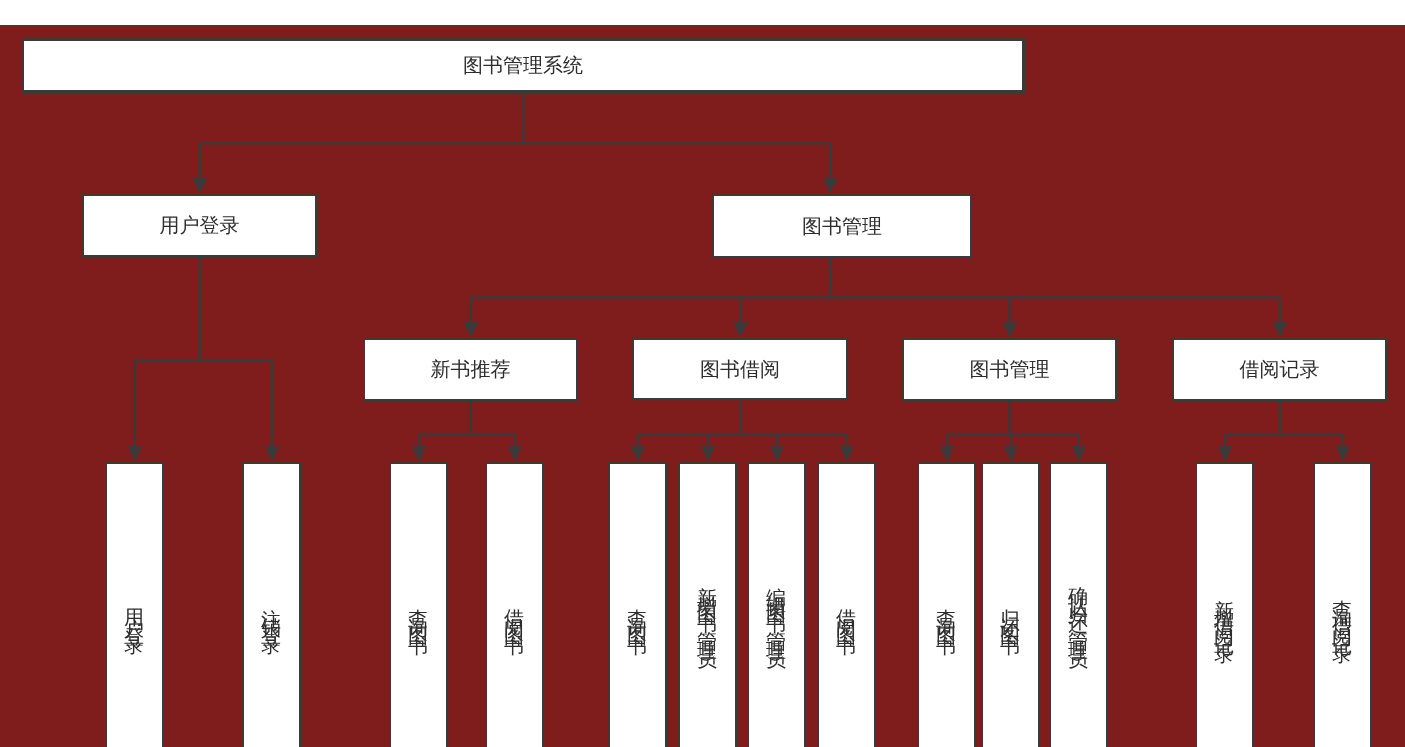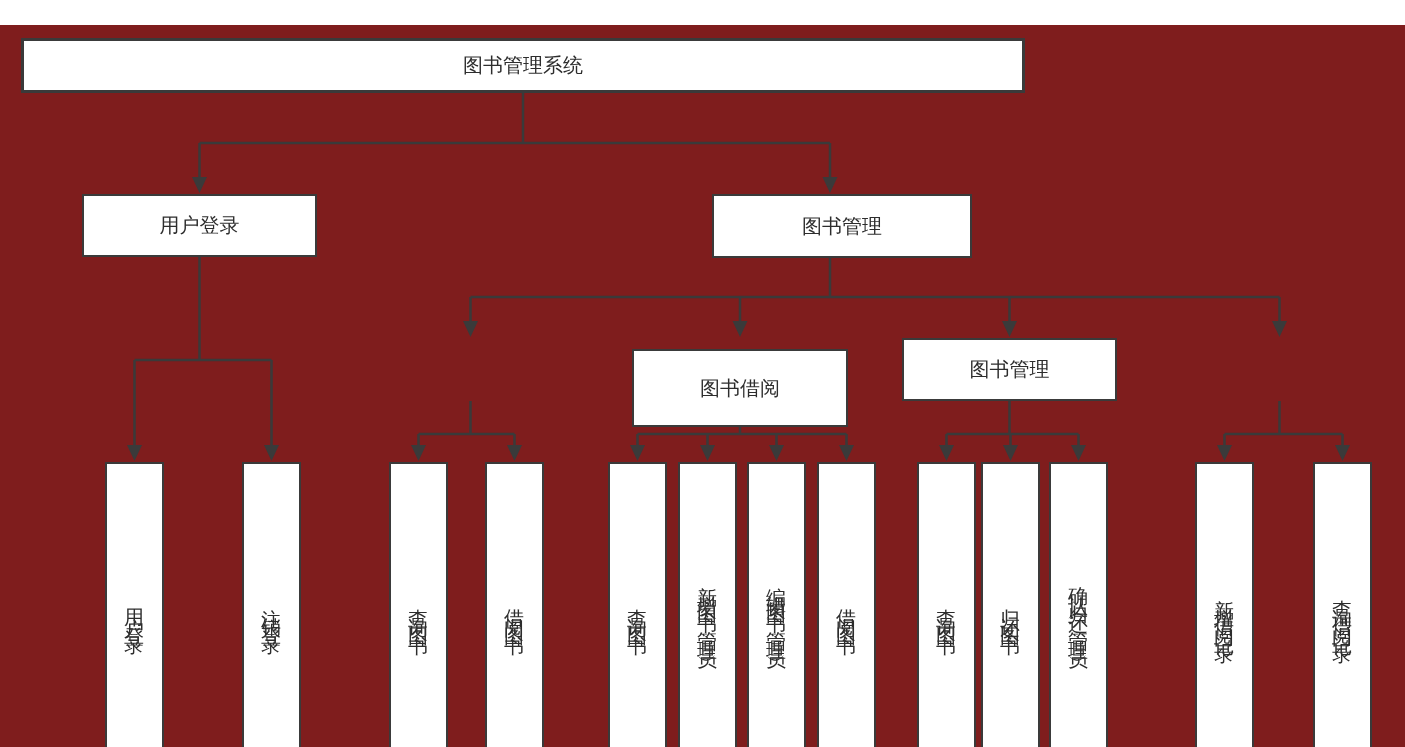--- a/index.html
+++ b/index.html
@@ -60,22 +60,24 @@
       M1071,420 L1086,420 L1078.5,436 Z
       M1217,420 L1232,420 L1224.5,436 Z
       M1335,420 L1350,420 L1342.5,436 Z"></path>
   </svg>
 
   <div class="box root" style="left:21px;top:13px;width:1004px;height:55px">图书管理系统</div>
 
   <div class="box" style="left:82px;top:169px;width:235px;height:63px">用户登录</div>
   <div class="box" style="left:712px;top:169px;width:260px;height:64px">图书管理</div>
 
-  <div class="box" style="left:632px;top:324px;width:216px;height:78px">图书借阅</div>
+  <div class="box" style="left:363px;top:313px;width:215px;height:63px">新书推荐</div>
+  <div class="box" style="left:632px;top:313px;width:216px;height:62px">图书借阅</div>
   <div class="box" style="left:902px;top:313px;width:215px;height:63px">图书管理</div>
+  <div class="box" style="left:1172px;top:313px;width:215px;height:63px">借阅记录</div>
 
   <div class="box leaf" style="left:105px">
     <span class="vtext">用户登录</span>
   </div>
   <div class="box leaf" style="left:242px">
     <span class="vtext">注销登录</span>
   </div>
 
   <div class="box leaf" style="left:389px">
     <span class="vtext">查询图书</span>

